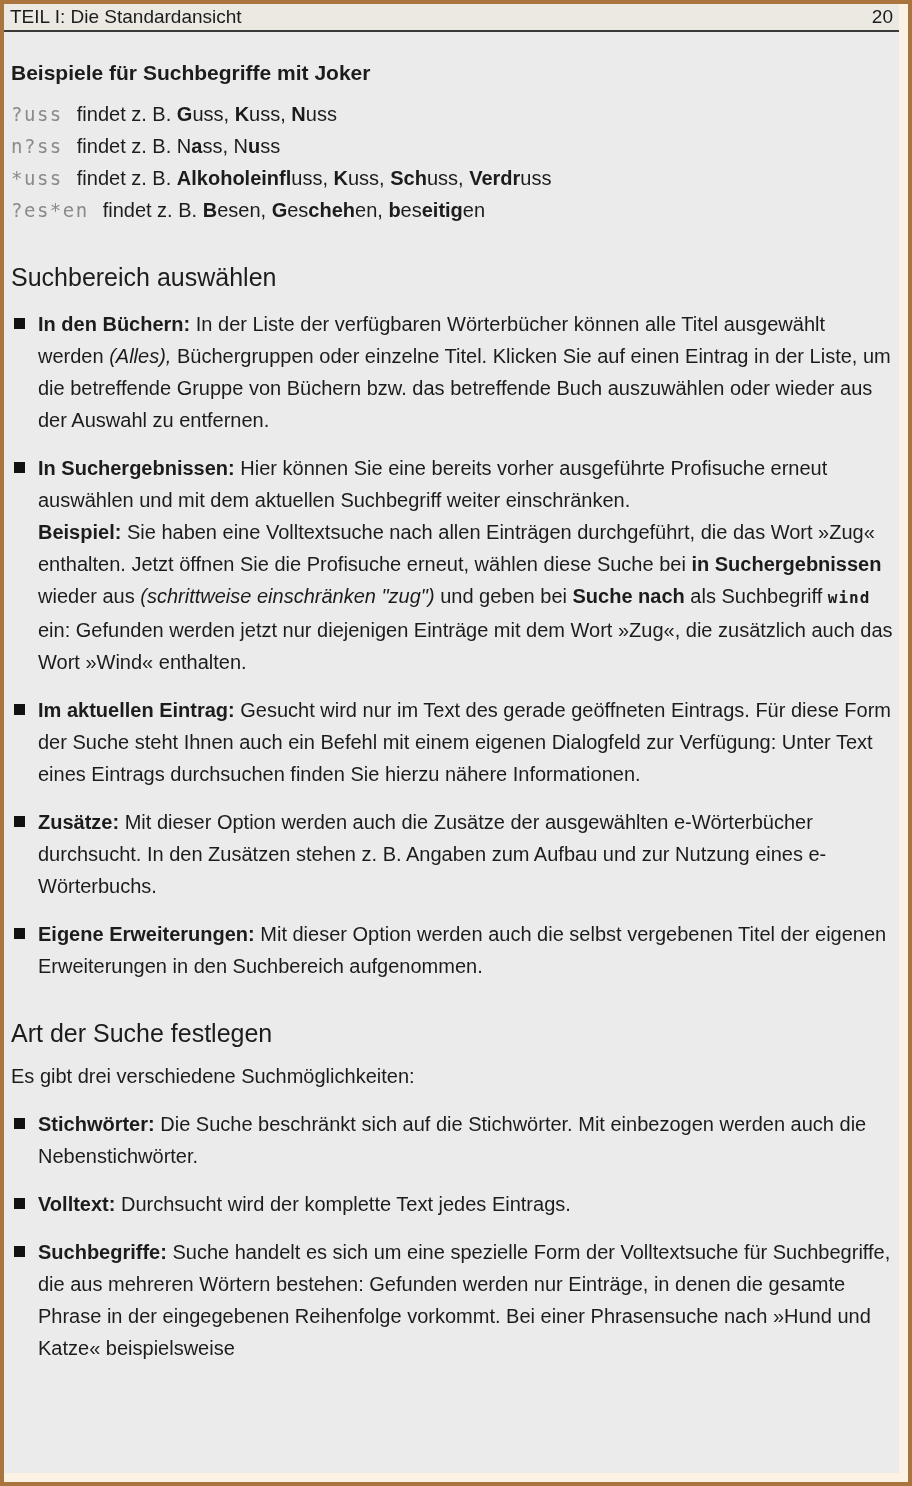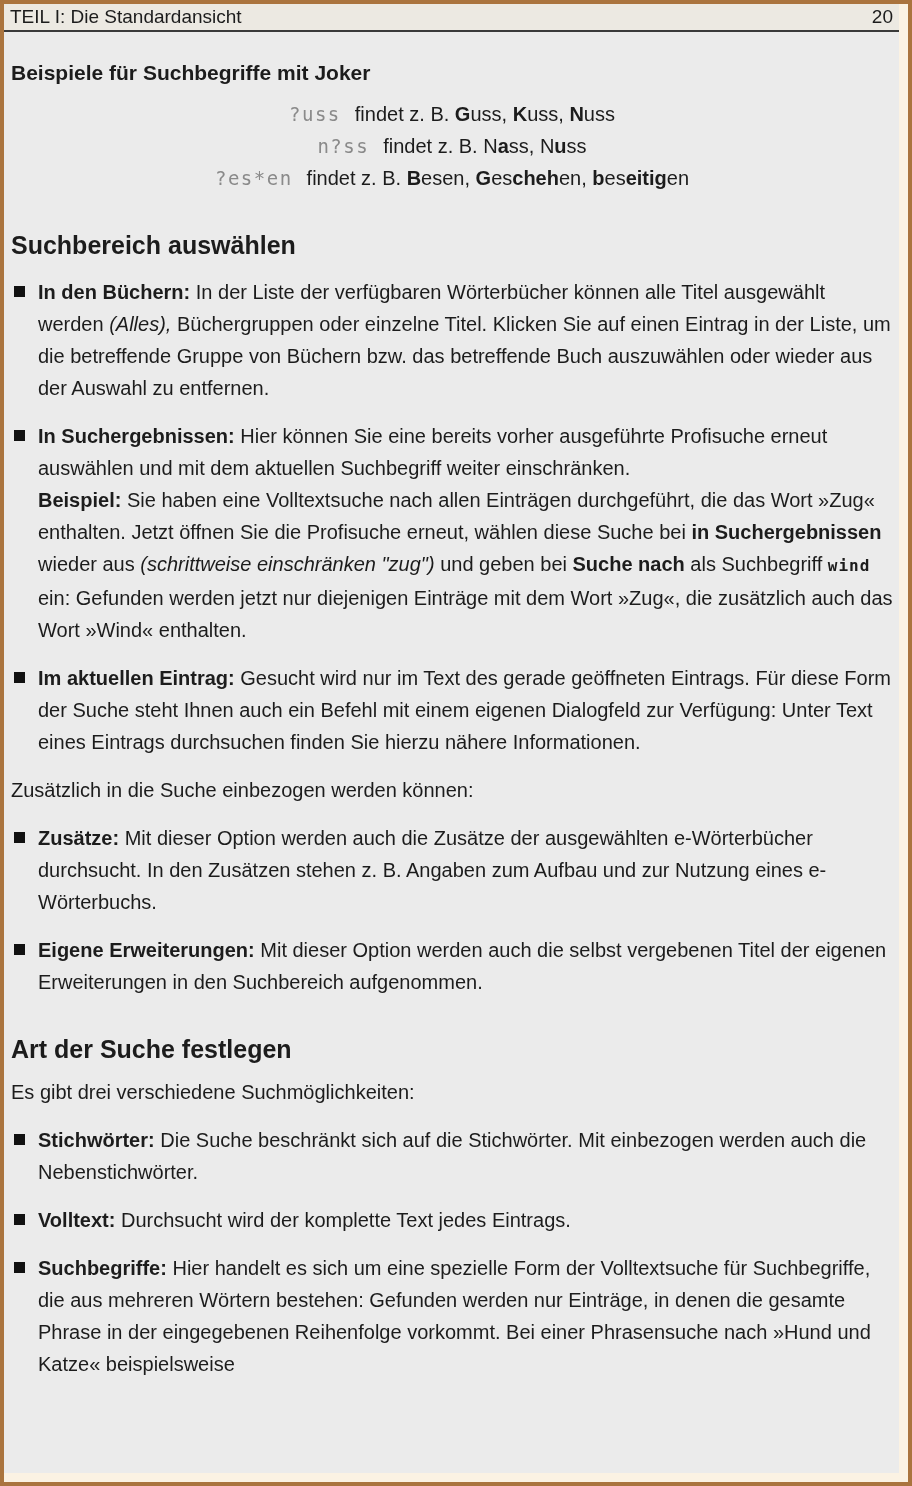--- a/index.html
+++ b/index.html
@@ -33,31 +33,31 @@
     font-size:19px;
     line-height:24px;
   }
   main{padding:0 6px 0 7px;margin-top:12px;}
   .subheading{
     font-size:21px;font-weight:700;
     margin:26px 0 10px 0;
     line-height:30px;
   }
   .section-heading{
-    font-size:25px;font-weight:700;
+    font-size:25px;font-weight:400;
     margin:36px 0 12px 0;
     line-height:30px;
   }
   p.intro{
     font-size:20px;line-height:32px;
     margin-top:16px;
   }
   p.intro.first{margin-top:0;}
   .example{
-    font-size:20px;line-height:32px;text-align:center;
+    font-size:20px;line-height:32px;
   }
   .pattern{
     font-family:"DejaVu Sans Mono","Liberation Mono",monospace;
     color:var(--mono-gray);
     letter-spacing:1.5px;
     margin-right:14px;
     font-size:19px;
   }
   .bullet{
     display:flex;
@@ -97,39 +97,41 @@
 
       <div class="subheading">Beispiele für Suchbegriffe mit Joker</div>
 
       <div class="example">
         <span class="pattern">?uss</span><span><span>findet z. B. </span><span class="b">G</span><span>uss, </span><span class="b">K</span><span>uss, </span><span class="b">N</span><span>uss</span></span>
       </div>
       <div class="example">
         <span class="pattern">n?ss</span><span><span>findet z. B. N</span><span class="b">a</span><span>ss, N</span><span class="b">u</span><span>ss</span></span>
       </div>
       <div class="example">
+        <span class="pattern">*uss</span><span><span>findet z. B. </span><span class="b">Alkoholeinfl</span><span>uss, </span><span class="b">K</span><span>uss, </span><span class="b">Sch</span><span>uss, </span><span class="b">Verdr</span><span>uss</span></span>
+      </div>
+      <div class="example">
         <span class="pattern">?es*en</span><span><span>findet z. B. </span><span class="b">B</span><span>esen, </span><span class="b">G</span><span>es</span><span class="b">cheh</span><span>en, </span><span class="b">b</span><span>es</span><span class="b">eitig</span><span>en</span></span>
       </div>
 
       <div class="section-heading">Suchbereich auswählen</div>
 
       <div class="bullet">
         <span class="marker"></span>
         <div class="btext"><span class="b">In den Büchern:</span><span> In der Liste der verfügbaren Wörterbücher können alle Titel ausgewählt werden </span><span class="i">(Alles),</span><span> Büchergruppen oder einzelne Titel. Klicken Sie auf einen Eintrag in der Liste, um die betreffende Gruppe von Büchern bzw. das betreffende Buch auszuwählen oder wieder aus der Auswahl zu entfernen.</span></div>
       </div>
       <div class="bullet">
         <span class="marker"></span>
         <div class="btext"><span class="b">In Suchergebnissen:</span><span> Hier können Sie eine bereits vorher ausgeführte Profisuche erneut auswählen und mit dem aktuellen Suchbegriff weiter einschränken.</span><br><span class="b">Beispiel:</span><span> Sie haben eine Volltextsuche nach allen Einträgen durchgeführt, die das Wort »Zug« enthalten. Jetzt öffnen Sie die Profisuche erneut, wählen diese Suche bei </span><span class="b">in Suchergebnissen</span><span> wieder aus </span><span class="i">(schrittweise einschränken "zug")</span><span> und geben bei </span><span class="b">Suche nach</span><span> als Suchbegriff </span><span class="mb">wind</span><span>  ein: Gefunden werden jetzt nur diejenigen Einträge mit dem Wort »Zug«, die zusätzlich auch das Wort »Wind« enthalten.</span></div>
       </div>
       <div class="bullet">
         <span class="marker"></span>
         <div class="btext"><span class="b">Im aktuellen Eintrag:</span><span> Gesucht wird nur im Text des gerade geöffneten Eintrags. Für diese Form der Suche steht Ihnen auch ein Befehl mit einem eigenen Dialogfeld zur Verfügung: Unter Text eines Eintrags durchsuchen finden Sie hierzu nähere Informationen.</span></div>
       </div>
 
-      <p class="intro">Zusätzlich in die Suche einbezogen werden können:</p>
 
       <div class="bullet">
         <span class="marker"></span>
         <div class="btext"><span class="b">Zusätze:</span><span> Mit dieser Option werden auch die Zusätze der ausgewählten e-Wörterbücher durchsucht. In den Zusätzen stehen z. B. Angaben zum Aufbau und zur Nutzung eines e-Wörterbuchs.</span></div>
       </div>
       <div class="bullet">
         <span class="marker"></span>
         <div class="btext"><span class="b">Eigene Erweiterungen:</span><span> Mit dieser Option werden auch die selbst vergebenen Titel der eigenen Erweiterungen in den Suchbereich aufgenommen.</span></div>
       </div>
 
@@ -139,18 +141,18 @@
       <div class="bullet">
         <span class="marker"></span>
         <div class="btext"><span class="b">Stichwörter:</span><span> Die Suche beschränkt sich auf die Stichwörter. Mit einbezogen werden auch die Nebenstichwörter.</span></div>
       </div>
       <div class="bullet">
         <span class="marker"></span>
         <div class="btext"><span class="b">Volltext:</span><span> Durchsucht wird der komplette Text jedes Eintrags.</span></div>
       </div>
       <div class="bullet">
         <span class="marker"></span>
-        <div class="btext"><span class="b">Suchbegriffe:</span><span> Hier handelt es sich um eine spezielle Form der Volltextsuche für Suchbegriffe, die aus mehreren Wörtern bestehen: Gefunden werden nur Einträge, in denen die gesamte Phrase in der eingegebenen Reihenfolge vorkommt. Bei einer Phrasensuche nach »Hund und Katze« beispielsweise</span></div>
+        <div class="btext"><span class="b">Suchbegriffe:</span><span> Suche handelt es sich um eine spezielle Form der Volltextsuche für Suchbegriffe, die aus mehreren Wörtern bestehen: Gefunden werden nur Einträge, in denen die gesamte Phrase in der eingegebenen Reihenfolge vorkommt. Bei einer Phrasensuche nach »Hund und Katze« beispielsweise</span></div>
       </div>
 
     </main>
   </div>
 </div>
 
 </body></html>

